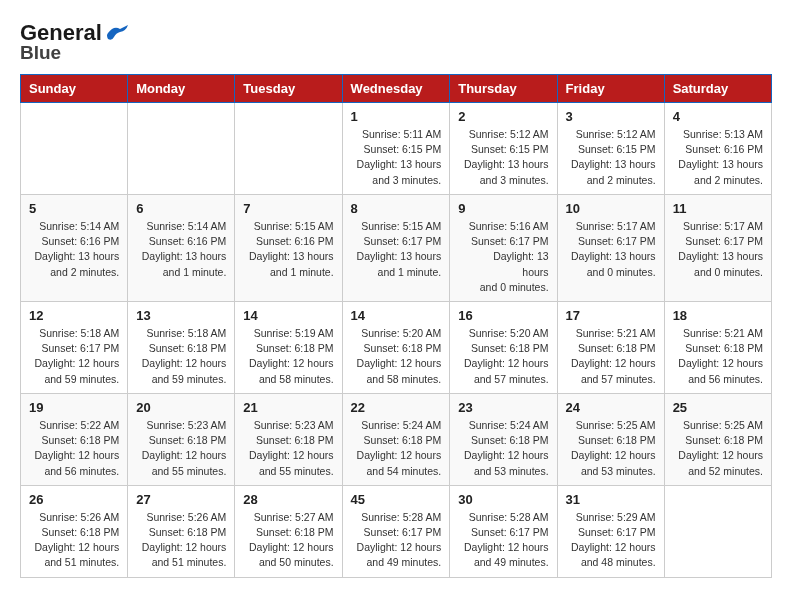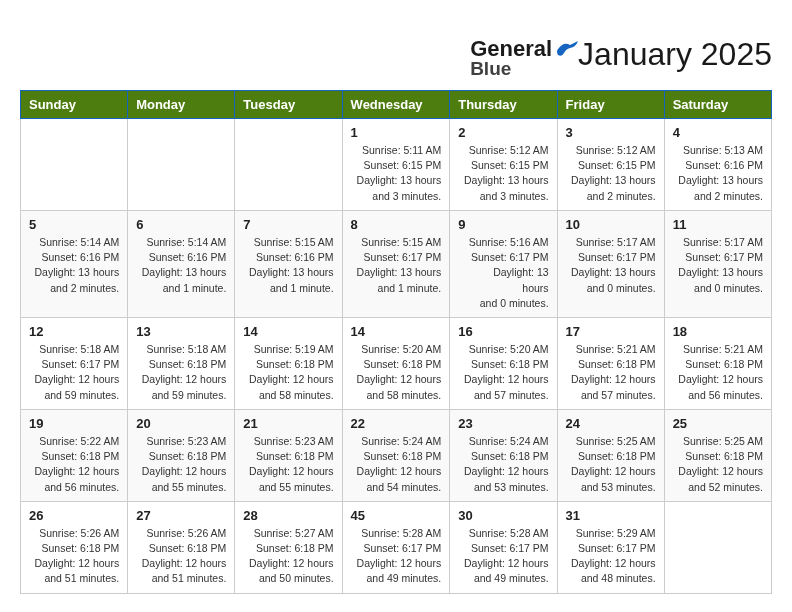--- a/index.html
+++ b/index.html
@@ -5,24 +5,23 @@
     * { box-sizing: border-box; margin: 0; padding: 0; }
     body {
       font-family: Arial, sans-serif;
       background: #fff;
       width: 792px;
       min-height: 612px;
       padding: 20px;
     }
     .header {
       display: flex;
-      justify-content: flex-end;
+      justify-content: flex-start;
       align-items: flex-start;
       margin-bottom: 10px;
-      margin-top: 16px;
     }
     .logo {
       display: flex;
       flex-direction: column;
       align-items: flex-start;
     }
     .title-block {
       text-align: right;
     }
     .main-title {
@@ -66,37 +65,36 @@
       font-size: 10.5px;
       line-height: 1.45;
       color: #333;
       text-align: right;
     }
     .empty-cell {
       background: #f9f9f9;
     }
     tr:nth-child(even) td { background: #f9f9f9; }
     tr:nth-child(odd) td { background: #fff; }
-    .calendar thead tr th { background: #4d7c0f; }
+    .calendar thead tr th { background: #b91c1c; }
   </style>
 </head>
 <body>
 
 <div class="header">
   <div class="logo">
     <div style="display:flex;align-items:center;gap:4px;">
       <span style="font-size:22px;font-weight:bold;color:#1a1a1a;">General</span>
       <svg width="22" height="16" viewBox="0 0 22 16">
         <path d="M2 8 Q8 0 14 4 Q18 2 22 0 Q20 6 14 7 Q10 8 8 12 Q6 16 2 14 Q0 10 2 8Z" fill="#1565c0"></path>
       </svg>
     </div>
     <span style="font-size:19px;font-weight:bold;color:#404040;margin-top:-4px;">Blue</span>
   </div>
   <div class="title-block">
-    <div class="main-title">January 2025</div>
   </div>
 </div>
 
 <table class="calendar">
   <thead>
     <tr>
     <th>Sunday</th>
         <th>Monday</th>
         <th>Tuesday</th>
         <th>Wednesday</th>

